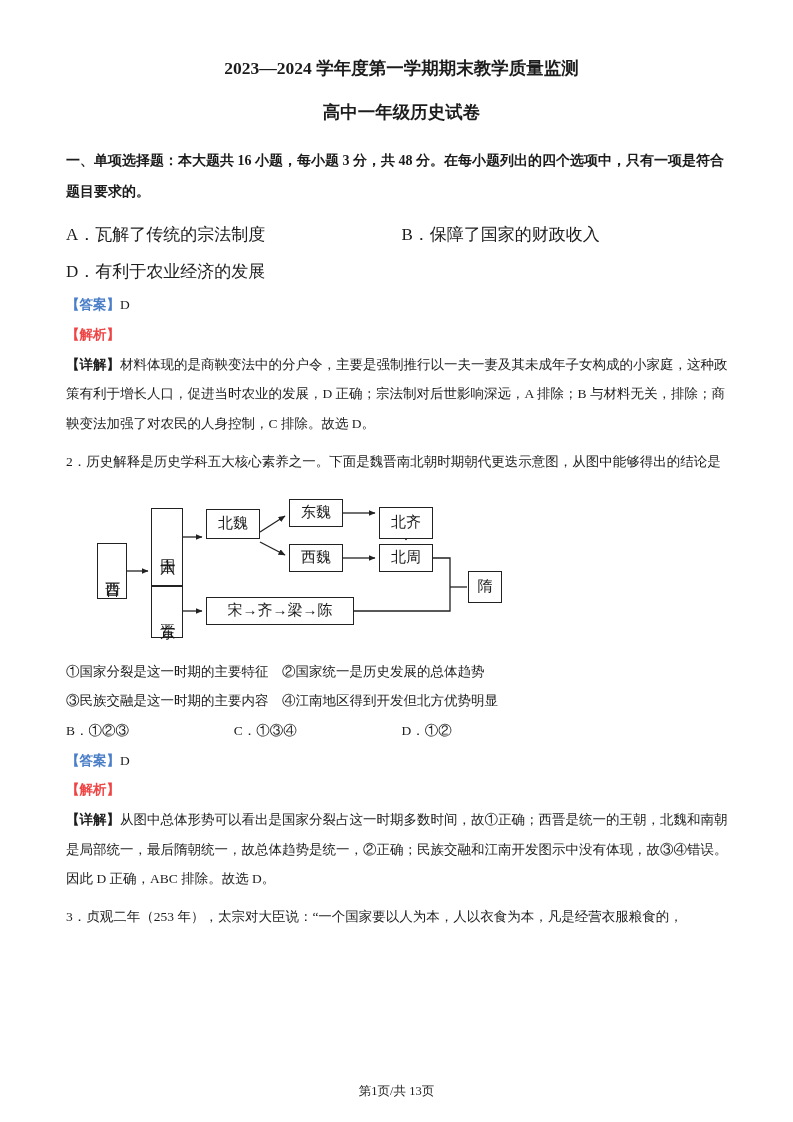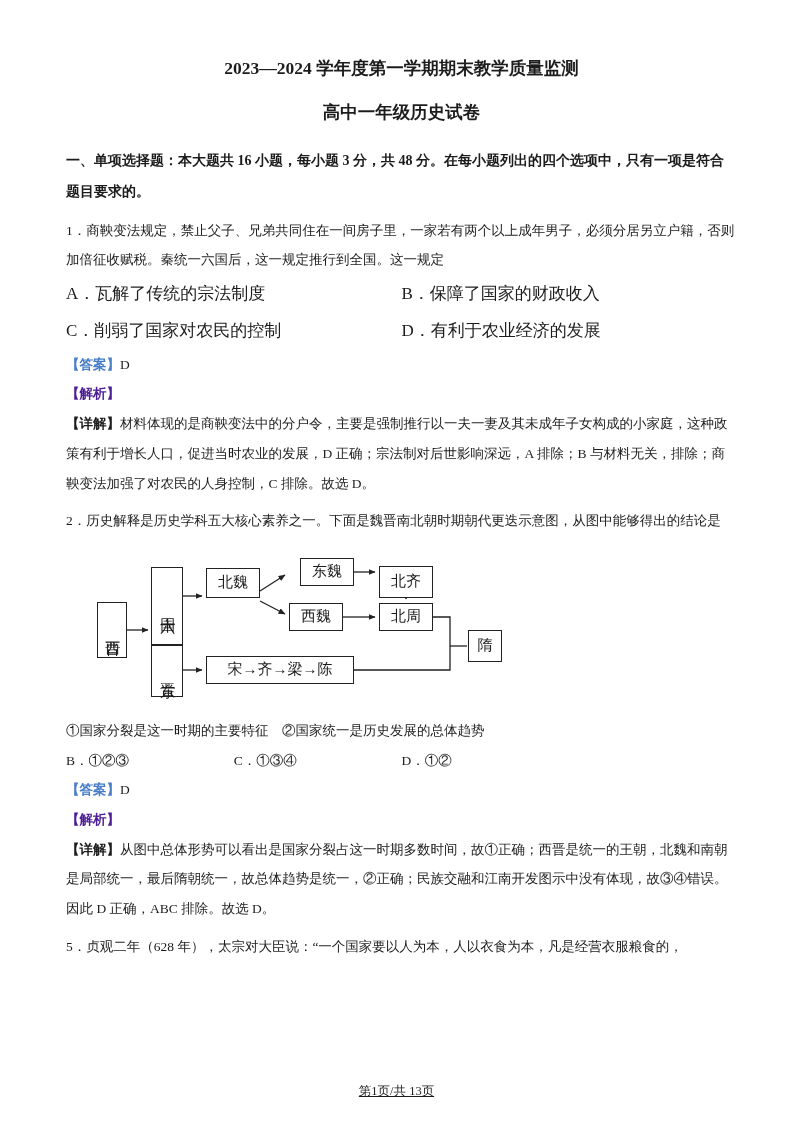--- a/index.html
+++ b/index.html
@@ -20,49 +20,47 @@
   .title1 { margin-bottom: 16px; }
   .title2 { margin-bottom: 20px; margin-top: 16px; }
   .section-heading { font-size: 14px; font-weight: 700; line-height: 2.2; margin: 6px 0 2px 0; }
   .para { font-size: 13.5px; line-height: 2.2; margin: 0; }
   .q { margin-top: 8px; }
   .opts2 { display: flex; flex-wrap: wrap; font-size: 17px; line-height: 2.2; }
   .opts2 .opt { width: 50%; }
   .opts4 { display: flex; font-size: 13.5px; line-height: 2.2; }
   .opts4 .opt { width: 25%; }
   .c-answer { color: #4a7ec7; font-weight: 700; margin-top: 18px; }
-  .c-analysis { color: #4c1d95; font-weight: 700; }
+  .c-analysis { color: #ef4444; font-weight: 700; }
   .lbl-detail { font-weight: 700; }
   
   .diagram { position: relative; width: 440px; height: 152px; margin: 16px 0 12px 12px; font-size: 15px; }
   .dbox {
     position: absolute; border: 1.4px solid #222; background: #fff;
     display: flex; align-items: center; justify-content: center;
     line-height: 1.15; text-align: center;
   }
   .dbox.v { writing-mode: vertical-rl; text-orientation: upright; }
   .arrows { position: absolute; left: 0; top: 0; width: 100%; height: 100%; }
-  .footer { position: absolute; left: 0; right: 0; bottom: 22px; text-align: center; font-size: 12.5px; color: #1c1c1c; text-decoration: underline; }
+  .footer { position: absolute; left: 0; right: 0; bottom: 22px; text-align: center; font-size: 12.5px; color: #1c1c1c; }
 </style>
 </head>
 <body>
 
 <div class="page">
 
   <h1 class="title title1">2023—2024 学年度第一学期期末教学质量监测</h1>
   <h1 class="title title2">高中一年级历史试卷</h1>
 
   <p class="section-heading">一、单项选择题：本大题共 16 小题，每小题 3 分，共 48 分。在每小题列出的四个选项中，只有一项是符合题目要求的。</p>
 
   <div class="q">
-    <p class="para">1．商鞅变法规定，禁止父子、兄弟共同住在一间房子里，一家若有两个以上成年男子，必须分居另立户籍，否则加倍征收赋税。秦统一六国后，这一规定推行到全国。这一规定</p>
     <div class="opts2">
       <span class="opt">A．瓦解了传统的宗法制度</span>
       <span class="opt">B．保障了国家的财政收入</span>
-      <span class="opt">C．削弱了国家对农民的控制</span>
       <span class="opt">D．有利于农业经济的发展</span>
     </div>
     <p class="para"><span class="c-answer">【答案】</span><span>D</span></p>
     <p class="para"><span class="c-analysis">【解析】</span></p>
     <p class="para"><span class="lbl-detail">【详解】</span><span>材料体现的是商鞅变法中的分户令，主要是强制推行以一夫一妻及其未成年子女构成的小家庭，这种政策有利于增长人口，促进当时农业的发展，D 正确；宗法制对后世影响深远，A 排除；B 与材料无关，排除；商鞅变法加强了对农民的人身控制，C 排除。故选 D。</span></p>
   </div>
 
   <div class="q">
     <p class="para">2．历史解释是历史学科五大核心素养之一。下面是魏晋南北朝时期朝代更迭示意图，从图中能够得出的结论是</p>
 
@@ -81,38 +79,39 @@
         <line x1="328" y1="34" x2="328" y2="47" stroke="#222" stroke-width="1.3" marker-end="url(#ah)"></line>
         <line x1="265" y1="65" x2="297" y2="65" stroke="#222" stroke-width="1.3" marker-end="url(#ah)"></line>
         <line x1="105" y1="118" x2="124" y2="118" stroke="#222" stroke-width="1.3" marker-end="url(#ah)"></line>
         <path d="M355,65 L372,65 L372,118 L276,118" fill="none" stroke="#222" stroke-width="1.3"></path>
         <path d="M372,94 L389,94" fill="none" stroke="#222" stroke-width="1.3"></path>
       </svg>
       <div class="dbox v" style="left:19px;top:50px;width:30px;height:56px">西晋</div>
       <div class="dbox v" style="left:73px;top:15px;width:32px;height:78px">十六国</div>
       <div class="dbox v" style="left:73px;top:93px;width:32px;height:52px">东晋</div>
       <div class="dbox" style="left:128px;top:16px;width:54px;height:30px">北魏</div>
-      <div class="dbox" style="left:222px;top:6px;width:54px;height:28px">东魏</div>
+      <div class="dbox" style="left:211px;top:6px;width:54px;height:28px">东魏</div>
       <div class="dbox" style="left:301px;top:14px;width:54px;height:32px">北齐</div>
       <div class="dbox" style="left:211px;top:51px;width:54px;height:28px">西魏</div>
       <div class="dbox" style="left:301px;top:51px;width:54px;height:28px">北周</div>
       <div class="dbox" style="left:128px;top:104px;width:148px;height:28px">宋→齐→梁→陈</div>
       <div class="dbox" style="left:390px;top:78px;width:34px;height:32px">隋</div>
     </div>
 
     <p class="para">①国家分裂是这一时期的主要特征　②国家统一是历史发展的总体趋势</p>
+    <p class="para">③民族交融是这一时期的主要内容　④江南地区得到开发但北方优势明显</p>
     <div class="opts4">
       <span class="opt">B．①②③</span>
       <span class="opt">C．①③④</span>
       <span class="opt">D．①②</span>
     </div>
     <p class="para"><span class="c-answer">【答案】</span><span>D</span></p>
     <p class="para"><span class="c-analysis">【解析】</span></p>
     <p class="para"><span class="lbl-detail">【详解】</span><span>从图中总体形势可以看出是国家分裂占这一时期多数时间，故①正确；西晋是统一的王朝，北魏和南朝是局部统一，最后隋朝统一，故总体趋势是统一，②正确；民族交融和江南开发图示中没有体现，故③④错误。因此 D 正确，ABC 排除。故选 D。</span></p>
   </div>
 
   <div class="q">
-    <p class="para">5．贞观二年（628 年），太宗对大臣说：“一个国家要以人为本，人以衣食为本，凡是经营衣服粮食的，</p>
+    <p class="para">3．贞观二年（253 年），太宗对大臣说：“一个国家要以人为本，人以衣食为本，凡是经营衣服粮食的，</p>
   </div>
 
   <div class="footer">第1页/共 13页</div>
 
 </div>
 
 </body></html>

